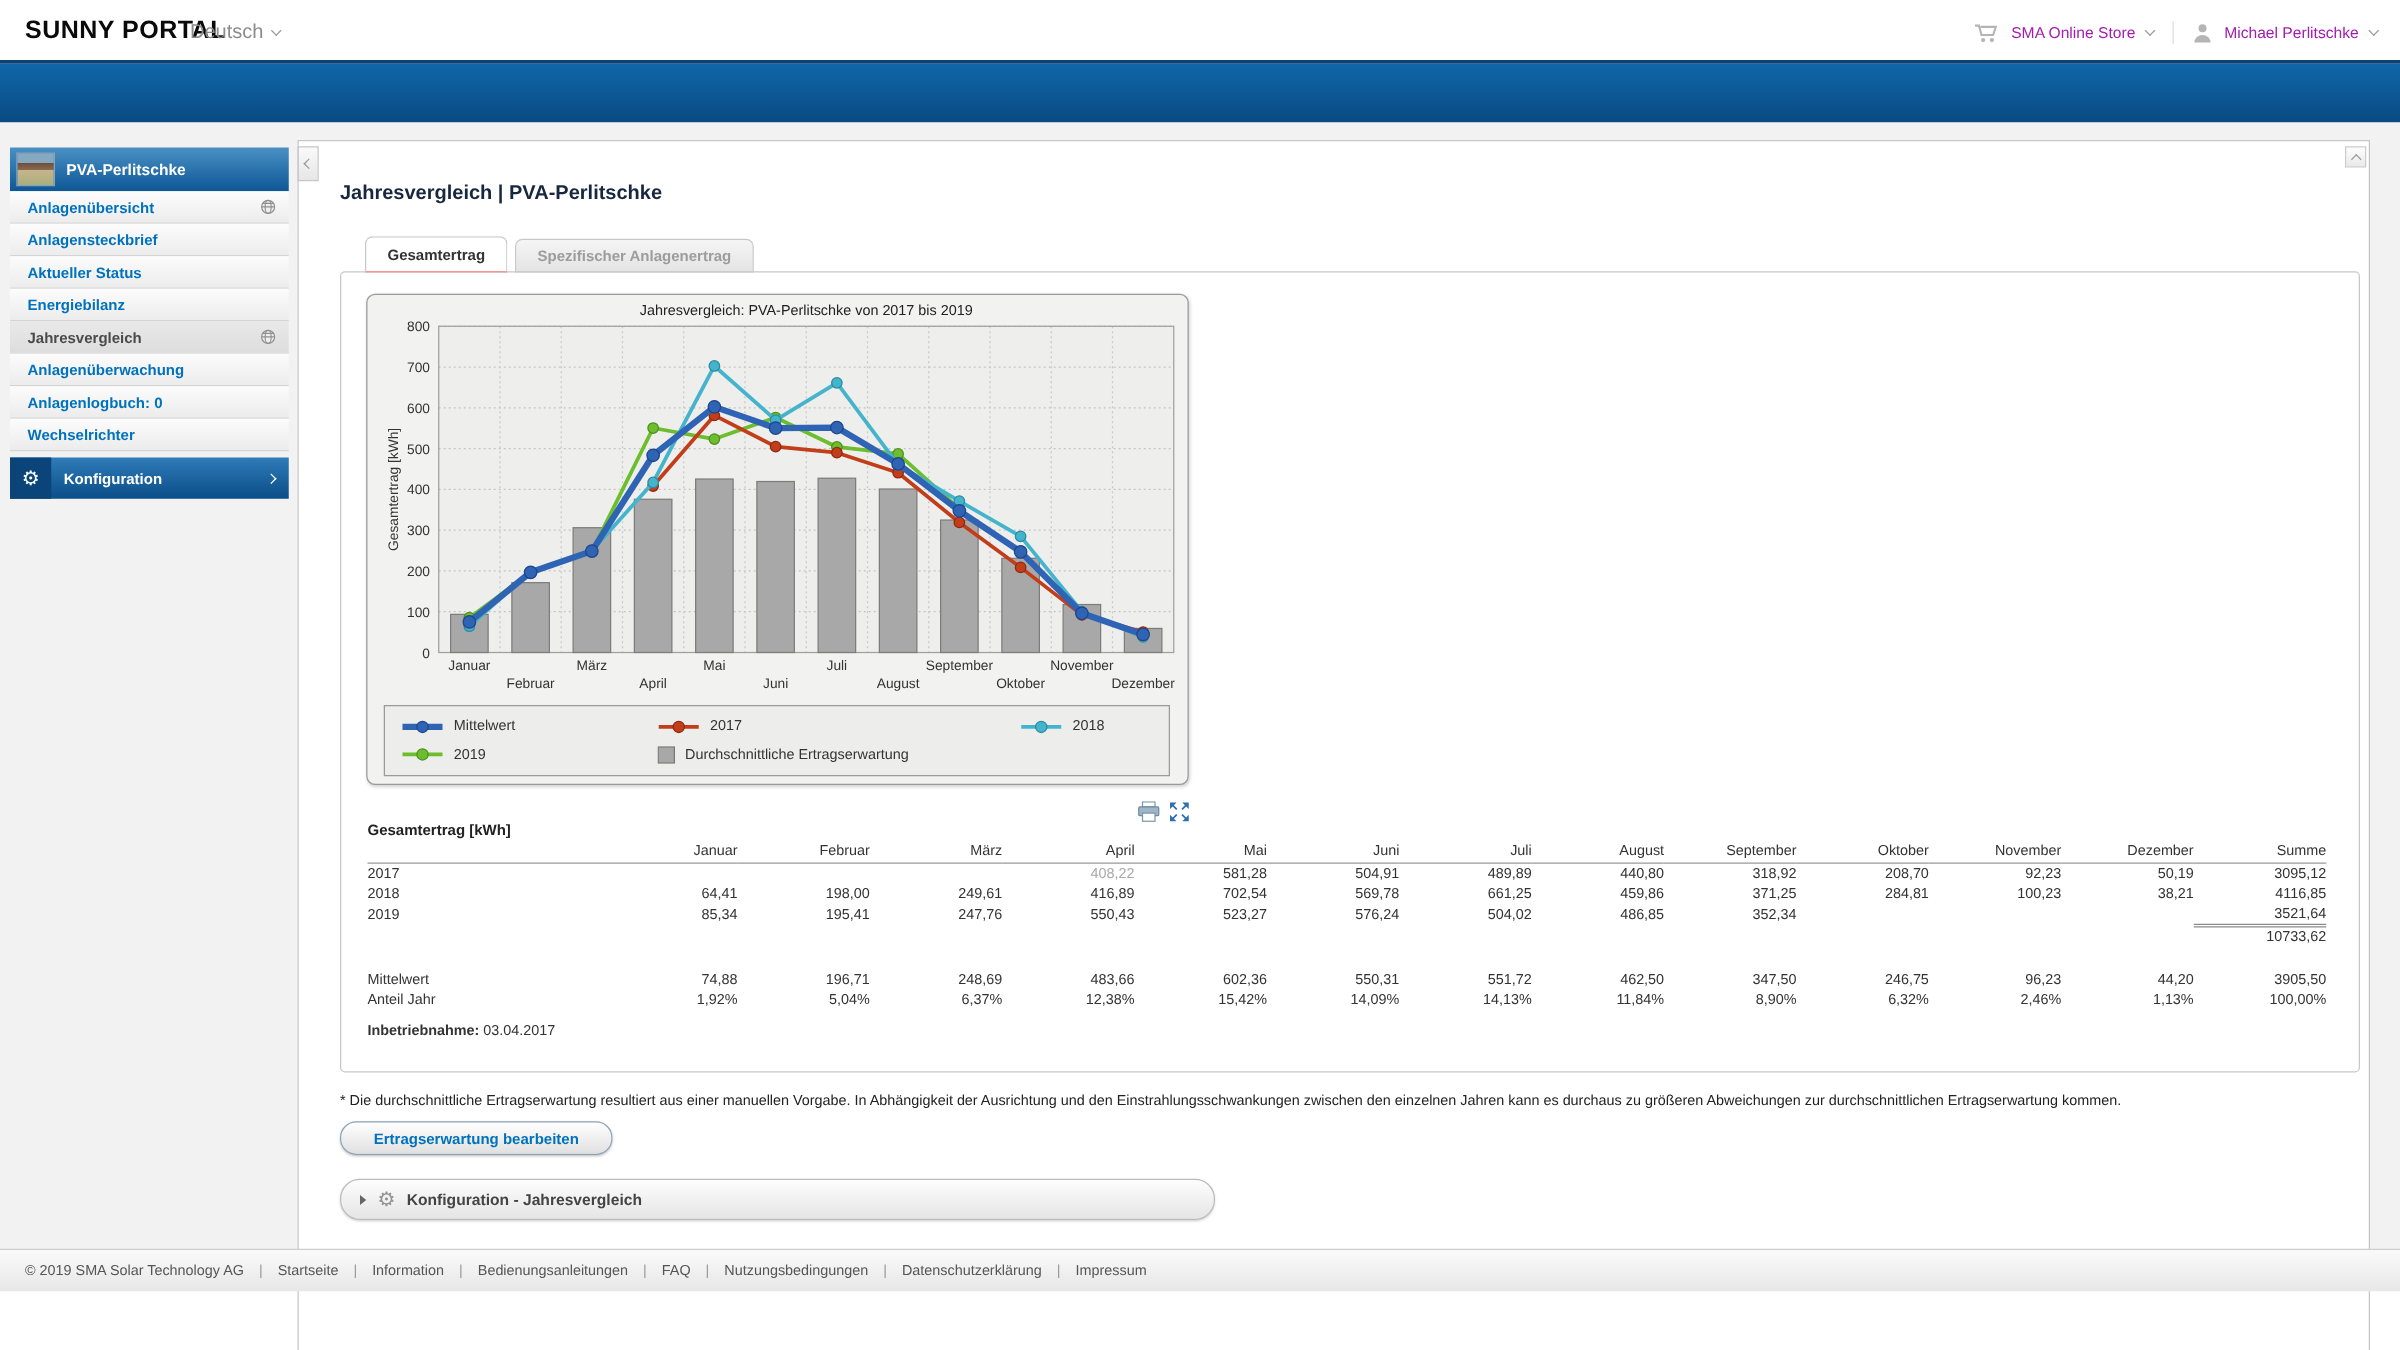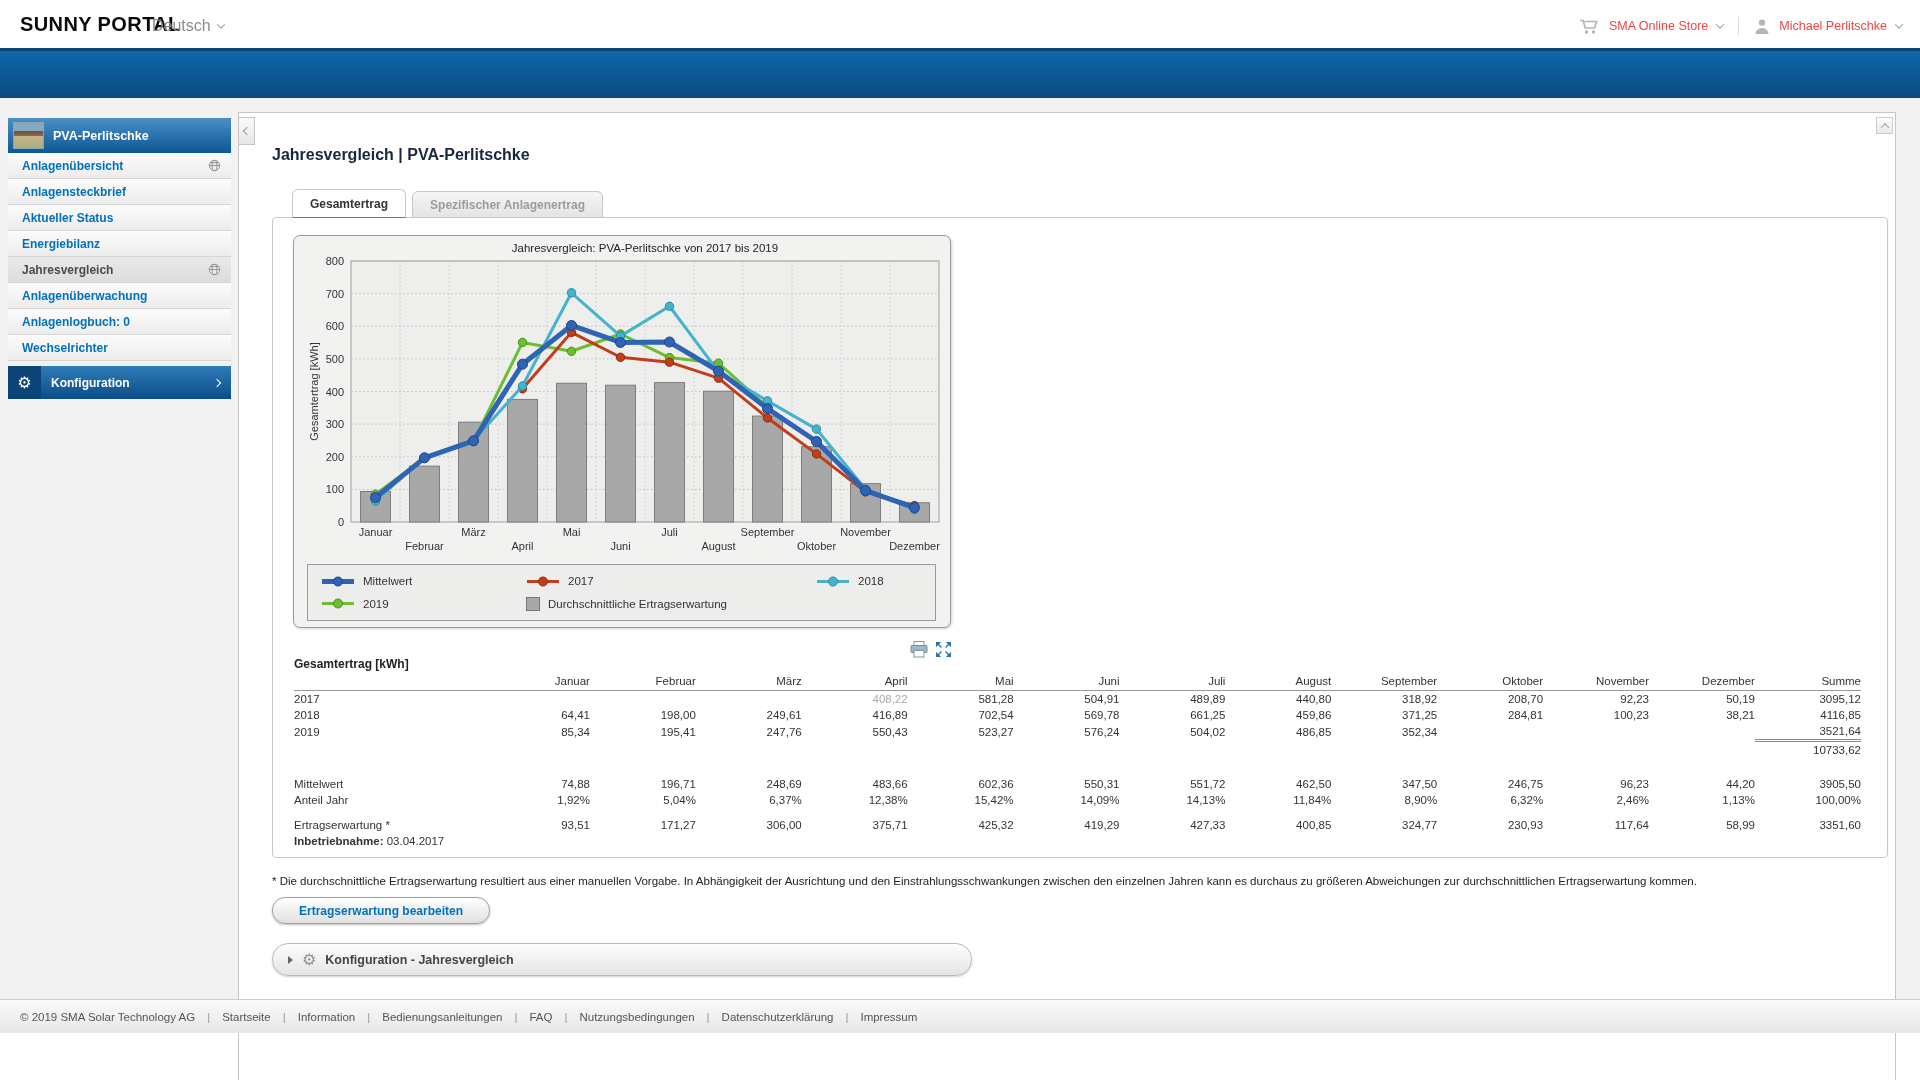--- a/index.html
+++ b/index.html
@@ -2,21 +2,21 @@
 <html><head>
 <meta charset="utf-8">
 <style>
   *{box-sizing:border-box;margin:0;padding:0}
   html,body{width:1920px;height:1080px;overflow:hidden;font-family:"Liberation Sans",sans-serif;background:#fff;position:relative}
 
   
   .topbar{position:absolute;top:0;left:0;right:0;height:48px;background:#fff}
   .logo{position:absolute;left:20px;top:13px;font-size:20px;font-weight:bold;letter-spacing:.4px;color:#0a0a0a}
   .lang{position:absolute;left:152px;top:17px;font-size:16px;color:#8b8b8b;display:flex;align-items:center;gap:7px;cursor:pointer}
-  .topright{position:absolute;right:18px;top:0;height:52px;display:flex;align-items:center;gap:9px;font-size:12.5px;color:#ef4444}
+  .topright{position:absolute;right:18px;top:0;height:52px;display:flex;align-items:center;gap:9px;font-size:12.5px;color:#a21caf}
   .vsep{width:1px;height:18px;background:#ddd;margin:0 6px}
   .chev{display:inline-block;width:6px;height:6px;border-right:1.5px solid #9a9a9a;border-bottom:1.5px solid #9a9a9a}
   .chev.down{transform:rotate(45deg) translate(-1px,-1px)}
   .chev.left{transform:rotate(135deg)}
   .chev.up{transform:rotate(-135deg) translate(-1px,-1px)}
   .chev.right{transform:rotate(-45deg)}
   .chev.white{border-color:#fff}
 
   .bluebar{position:absolute;top:48px;left:0;right:0;height:50px;border-top:3px solid #0c4376;background:linear-gradient(180deg,#0f67a9 0%,#0a4a82 100%)}
   .content-bg{position:absolute;top:98px;left:0;right:0;height:901px;background:#f2f2f2}
@@ -492,36 +492,20 @@
             <td>8,90%</td>
             <td>6,32%</td>
             <td>2,46%</td>
             <td>1,13%</td>
             <td>100,00%</td>
           </tr>
           <tr class="spacer2">
             <td colspan="14"></td>
           </tr>
           <tr>
-            <td>Ertragserwartung *</td>
-            <td>93,51</td>
-            <td>171,27</td>
-            <td>306,00</td>
-            <td>375,71</td>
-            <td>425,32</td>
-            <td>419,29</td>
-            <td>427,33</td>
-            <td>400,85</td>
-            <td>324,77</td>
-            <td>230,93</td>
-            <td>117,64</td>
-            <td>58,99</td>
-            <td>3351,60</td>
-          </tr>
-          <tr>
             <td colspan="14" style="text-align: left; margin-left: 48px;"><b>Inbetriebnahme:</b> 03.04.2017</td>
           </tr>
         </tbody>
       </table>
   </div>
 
   <div class="footnote">* Die durchschnittliche Ertragserwartung resultiert aus einer manuellen Vorgabe. In Abhängigkeit der Ausrichtung und den Einstrahlungsschwankungen zwischen den einzelnen Jahren kann es durchaus zu größeren Abweichungen zur durchschnittlichen Ertragserwartung kommen.</div>
   <button class="edit-btn">Ertragserwartung bearbeiten</button>
   <div class="konfigbar">
     <span class="tri"></span>

